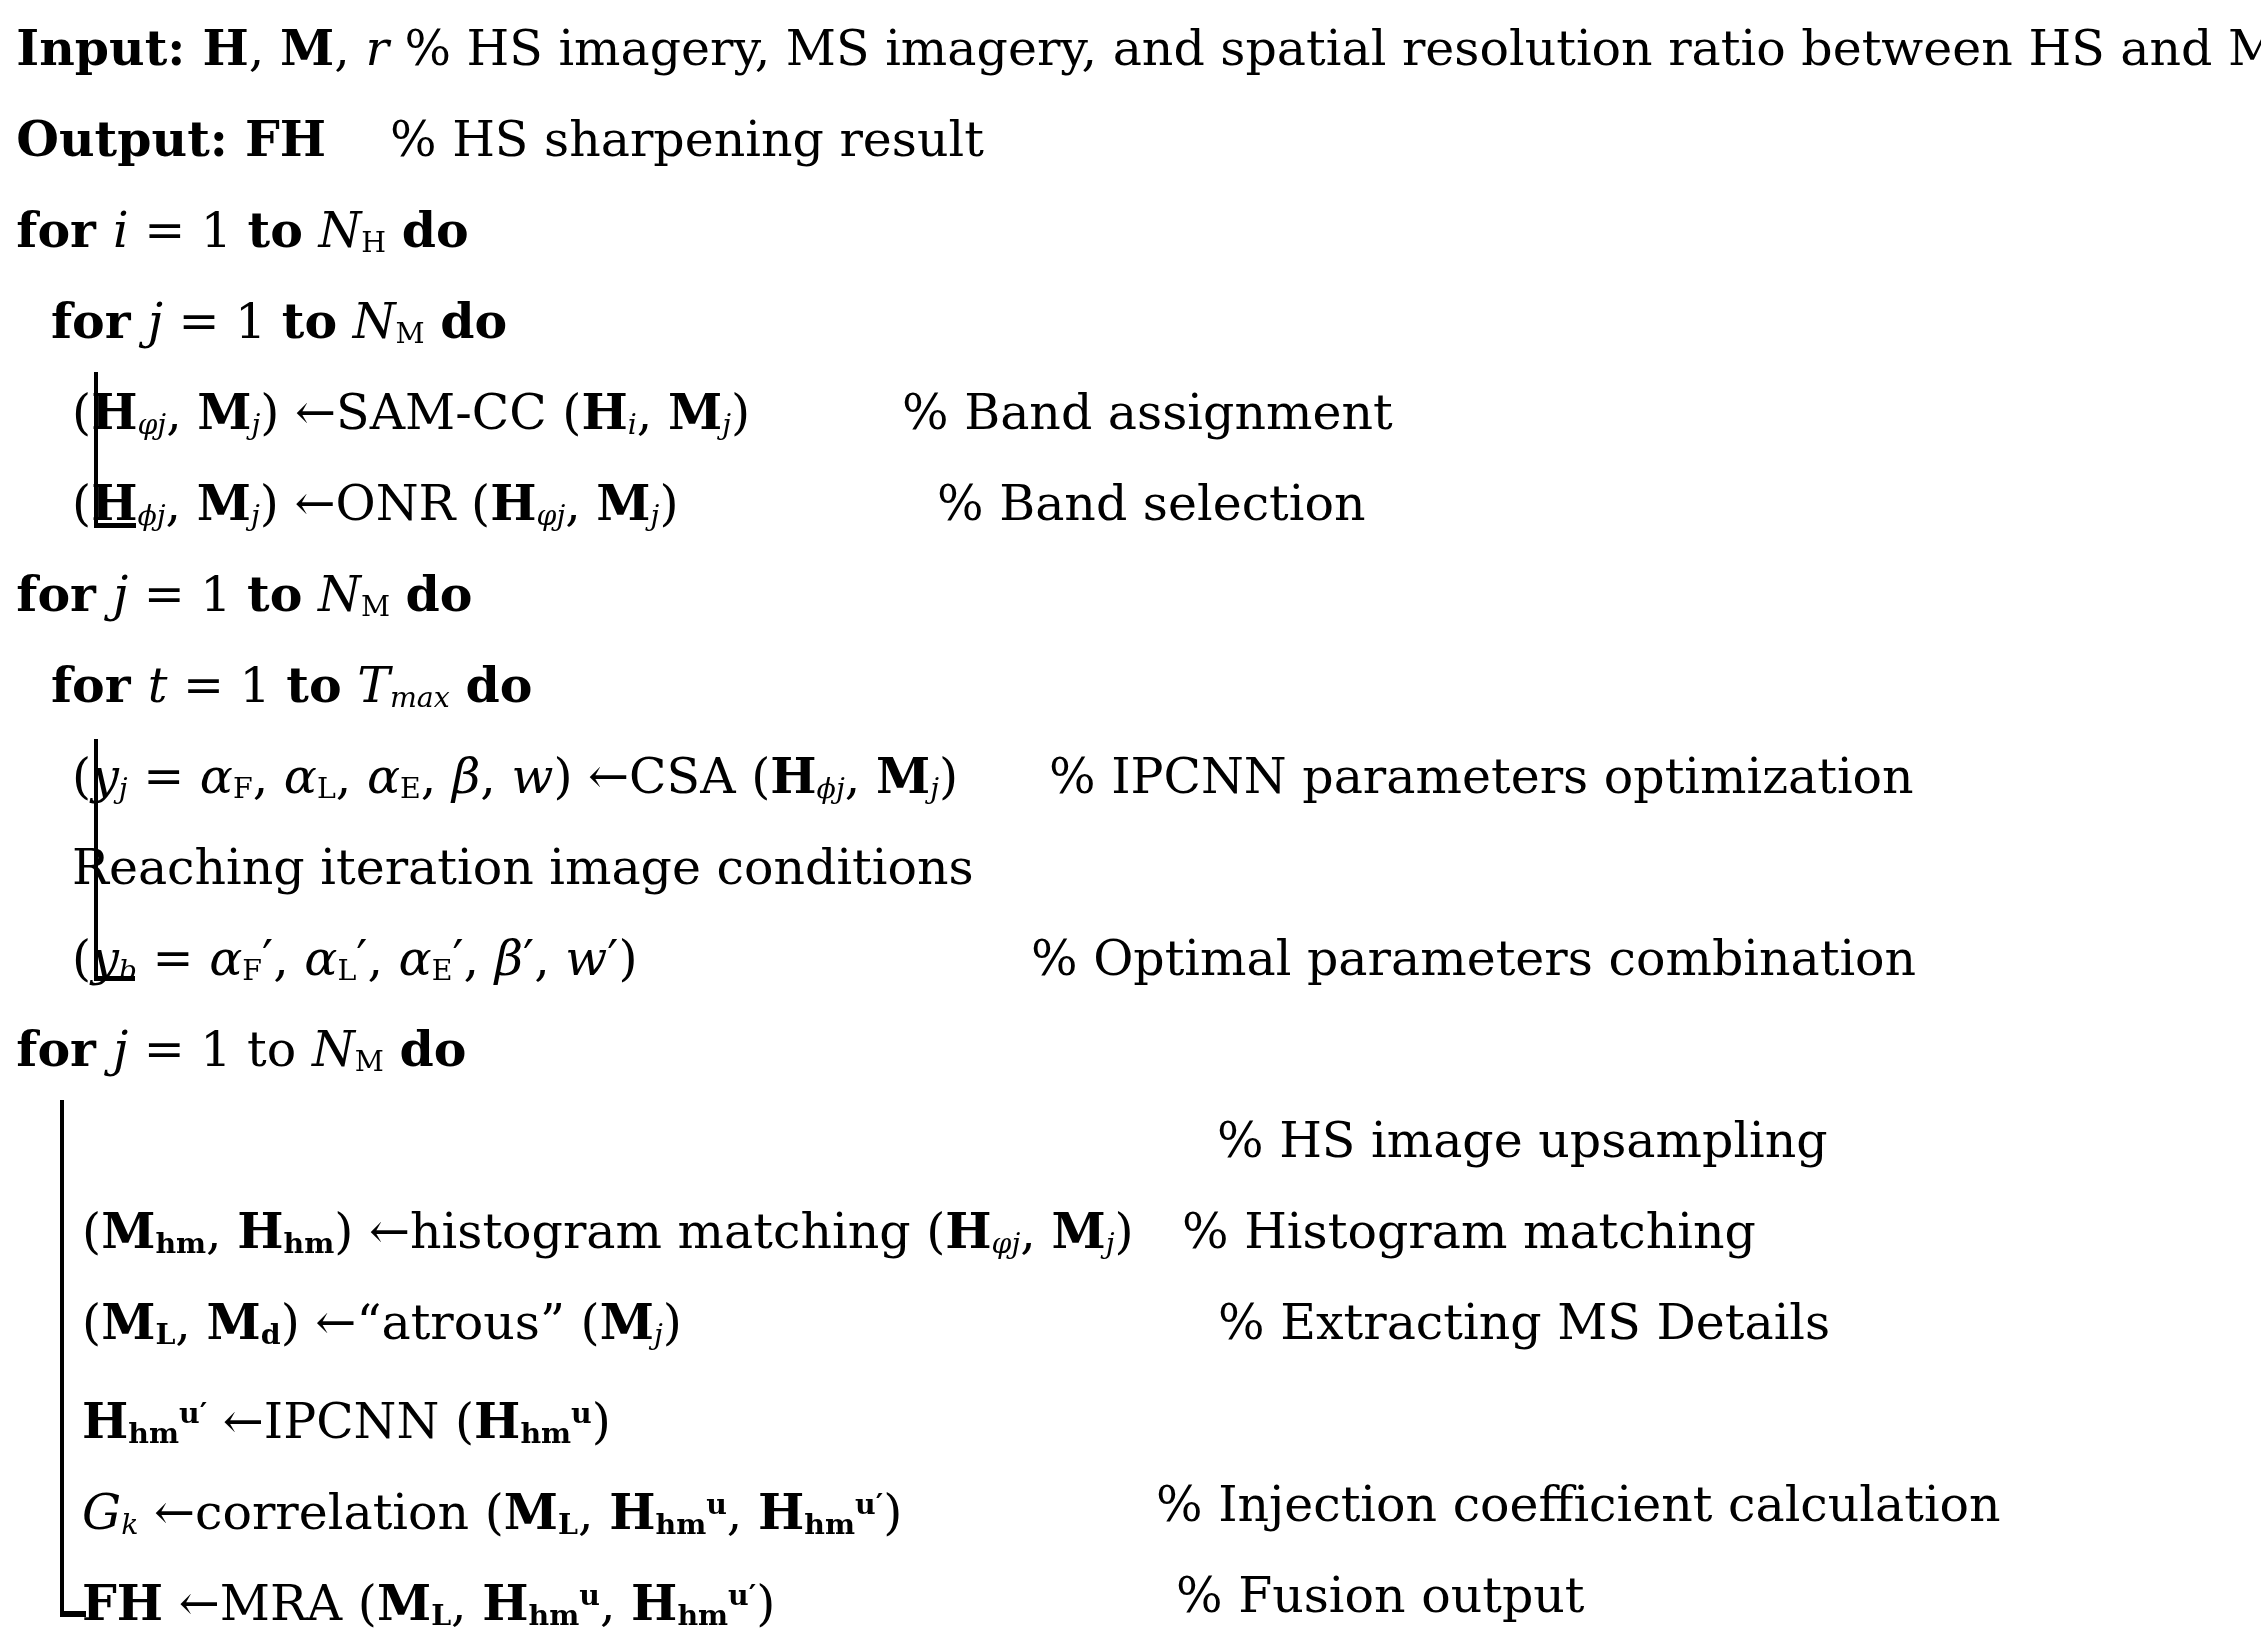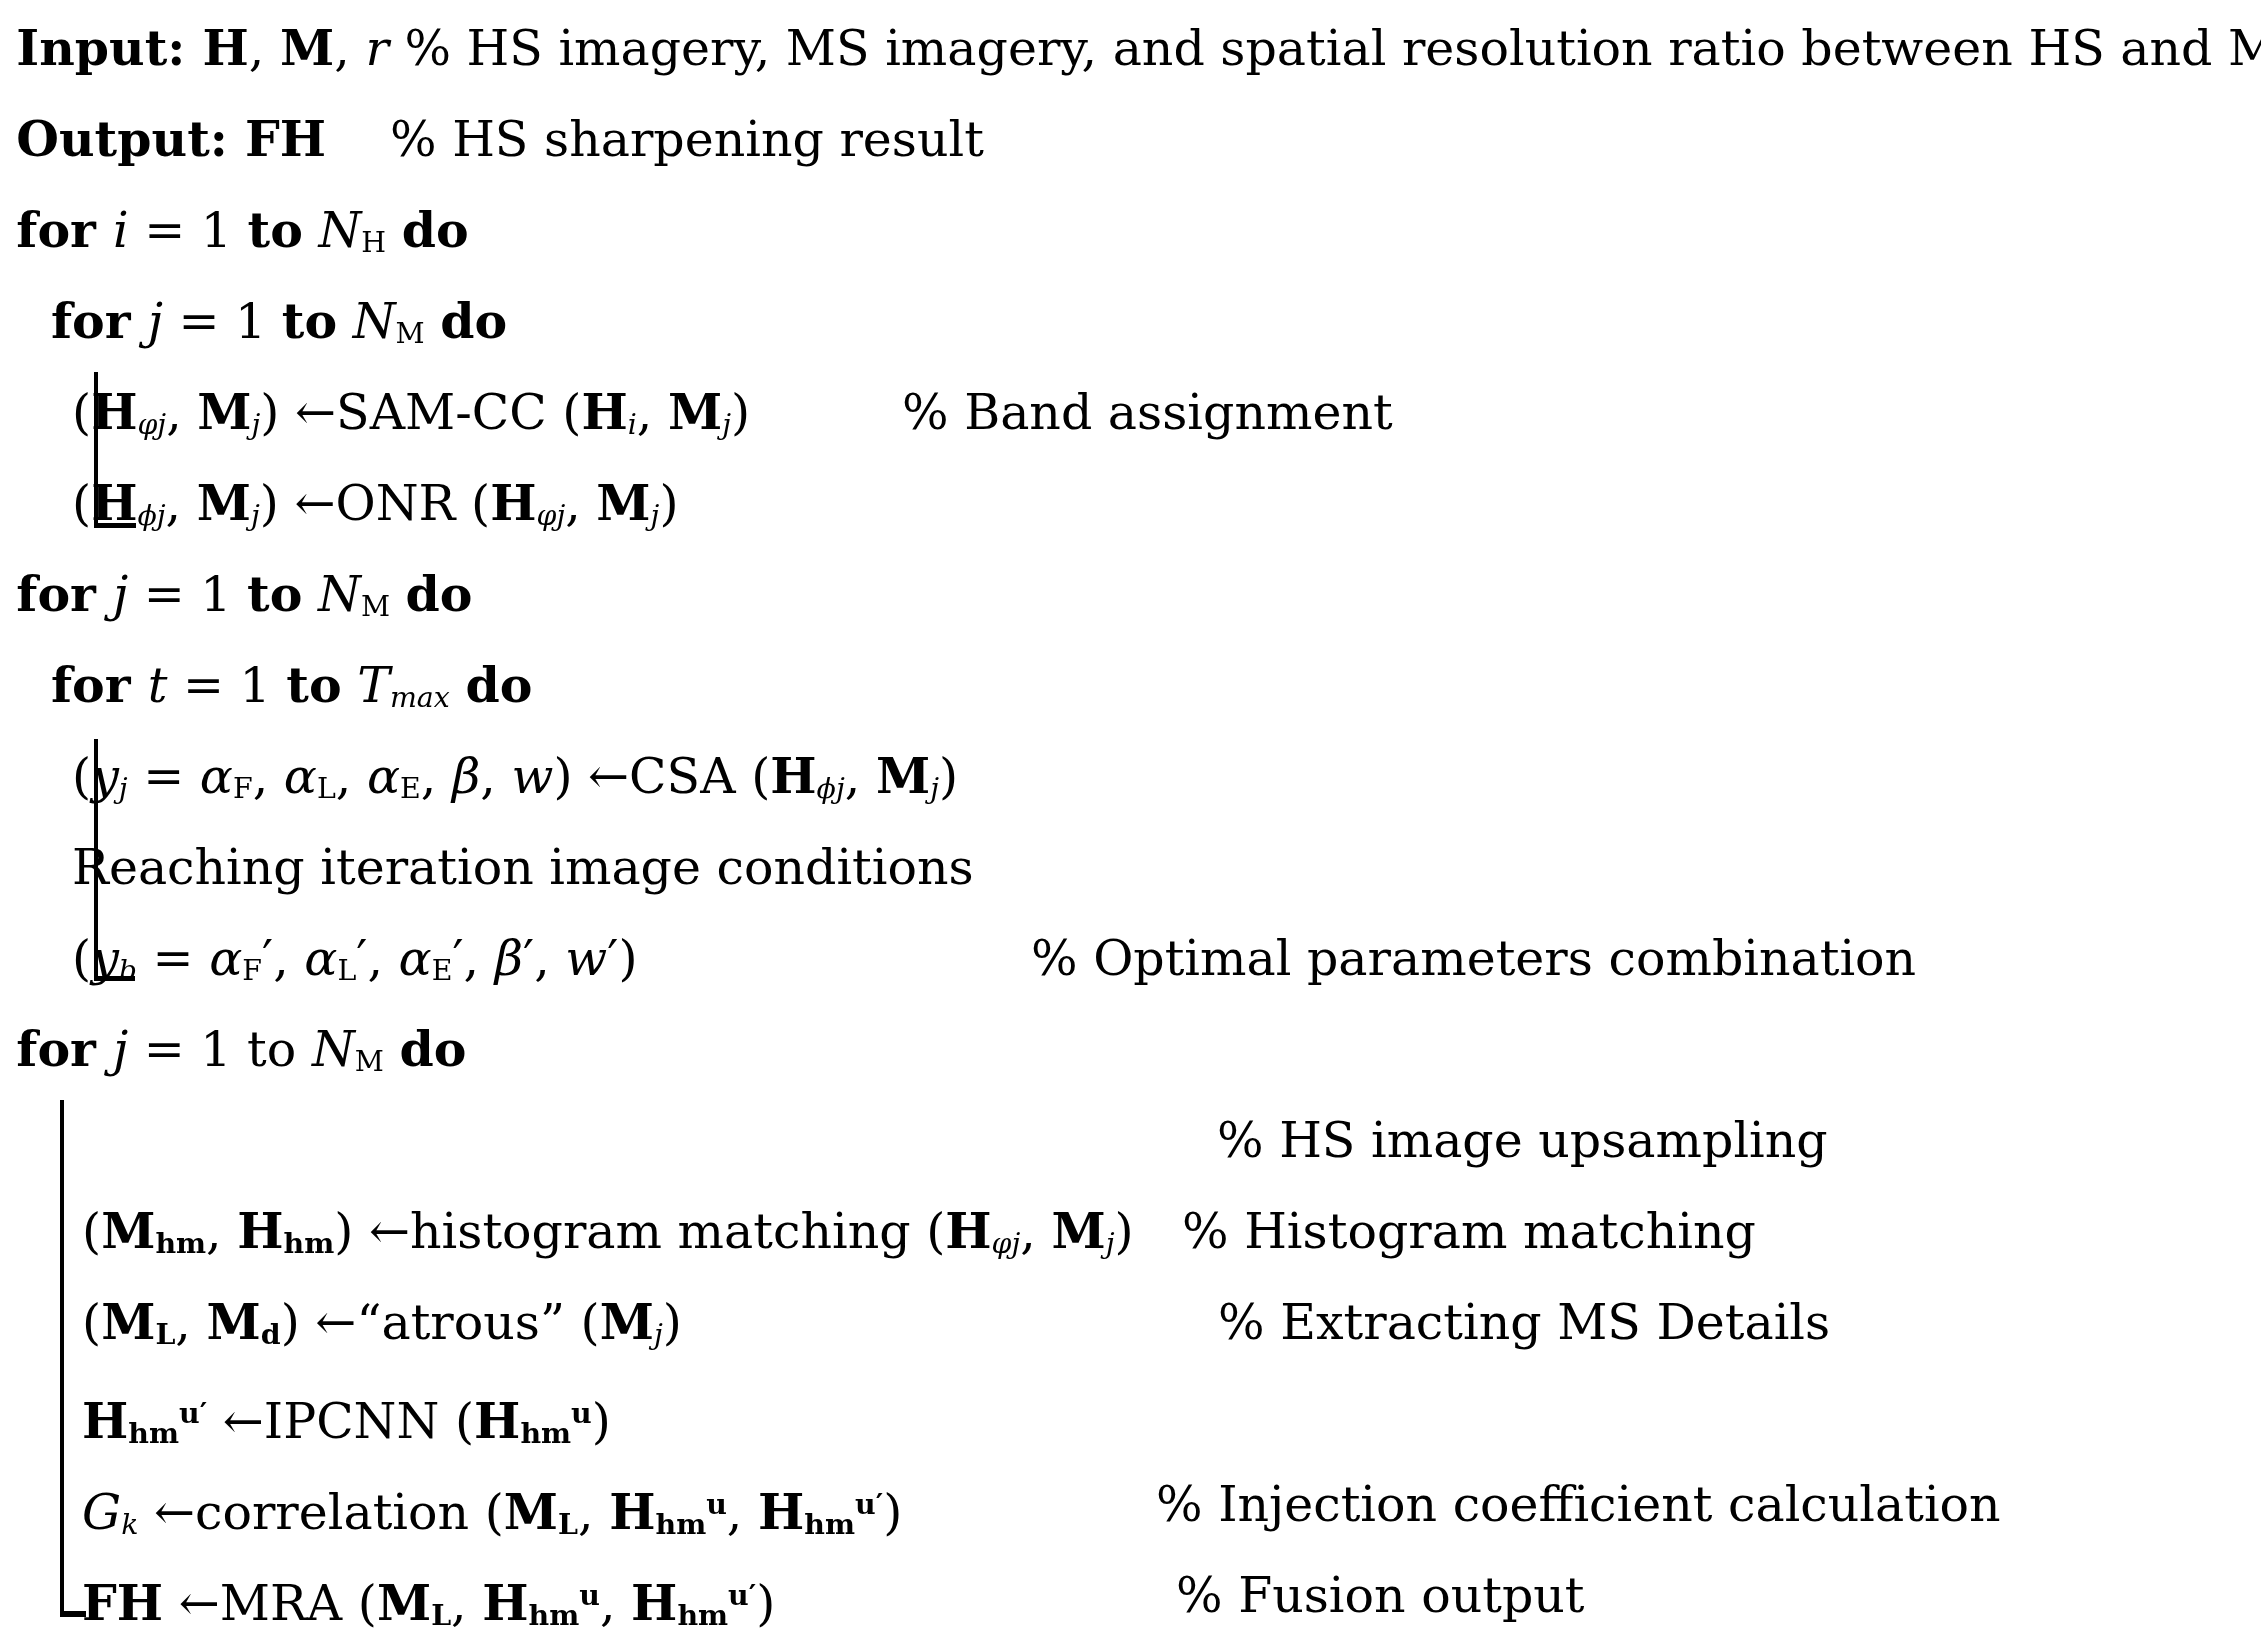--- a/index.html
+++ b/index.html
@@ -53,34 +53,36 @@
     <span class="code"><span class="sg-b">for </span><span class="sg-i">j</span><span> = 1 </span><span class="sg-b">to</span><span> </span><span class="sg-i">N</span><span class="sg-sub">M</span><span> </span><span class="sg-b">do</span></span>
   </div>
 
   <div class="grp grpA">
     <div class="line ind2">
       <span class="code"><span>(</span><span class="sg-b">H</span><span class="sg-i sg-sub">φj</span><span>, </span><span class="sg-b">M</span><span class="sg-i sg-sub">j</span><span>) ←SAM-CC (</span><span class="sg-b">H</span><span class="sg-i sg-sub">i</span><span>, </span><span class="sg-b">M</span><span class="sg-i sg-sub">j</span><span>)</span></span>
       <span class="cm" style="left:902px">% Band assignment</span>
     </div>
     <div class="line ind2">
       <span class="code"><span>(</span><span class="sg-b">H</span><span class="sg-i sg-sub">ϕj</span><span>, </span><span class="sg-b">M</span><span class="sg-i sg-sub">j</span><span>) ←ONR (</span><span class="sg-b">H</span><span class="sg-i sg-sub">φj</span><span>, </span><span class="sg-b">M</span><span class="sg-i sg-sub">j</span><span>)</span></span>
+      <span class="cm" style="left:937px">% Band selection</span>
     </div>
   </div>
 
   <div class="line ind0">
     <span class="code"><span class="sg-b">for </span><span class="sg-i">j</span><span> = 1 </span><span class="sg-b">to</span><span> </span><span class="sg-i">N</span><span class="sg-sub">M</span><span> </span><span class="sg-b">do</span></span>
   </div>
 
   <div class="line ind1">
     <span class="code"><span class="sg-b">for </span><span class="sg-i">t</span><span> = 1 </span><span class="sg-b">to</span><span> </span><span class="sg-i">T</span><span class="sg-i sg-sub">max</span><span> </span><span class="sg-b">do</span></span>
   </div>
 
   <div class="grp grpB">
     <div class="line ind2">
       <span class="code"><span>(</span><span class="sg-i">y</span><span class="sg-i sg-sub">j</span><span> = </span><span class="sg-i">α</span><span class="sg-sub">F</span><span>, </span><span class="sg-i">α</span><span class="sg-sub">L</span><span>, </span><span class="sg-i">α</span><span class="sg-sub">E</span><span>, </span><span class="sg-i">β</span><span>, </span><span class="sg-i">w</span><span>) ←CSA (</span><span class="sg-b">H</span><span class="sg-i sg-sub">ϕj</span><span>, </span><span class="sg-b">M</span><span class="sg-i sg-sub">j</span><span>)</span></span>
+      <span class="cm" style="left:1049px">% IPCNN parameters optimization</span>
     </div>
     <div class="line ind2">
       <span class="code"><span>Reaching iteration image conditions</span></span>
     </div>
     <div class="line ind2">
       <span class="code"><span>(</span><span class="sg-i">y</span><span class="sg-i sg-sub">b</span><span> = </span><span class="sg-i">α</span><span class="sg-sub">F</span><span>′, </span><span class="sg-i">α</span><span class="sg-sub">L</span><span>′, </span><span class="sg-i">α</span><span class="sg-sub">E</span><span>′, </span><span class="sg-i">β</span><span>′, </span><span class="sg-i">w</span><span>′)</span></span>
       <span class="cm" style="left:1031px">% Optimal parameters combination</span>
     </div>
   </div>
 

